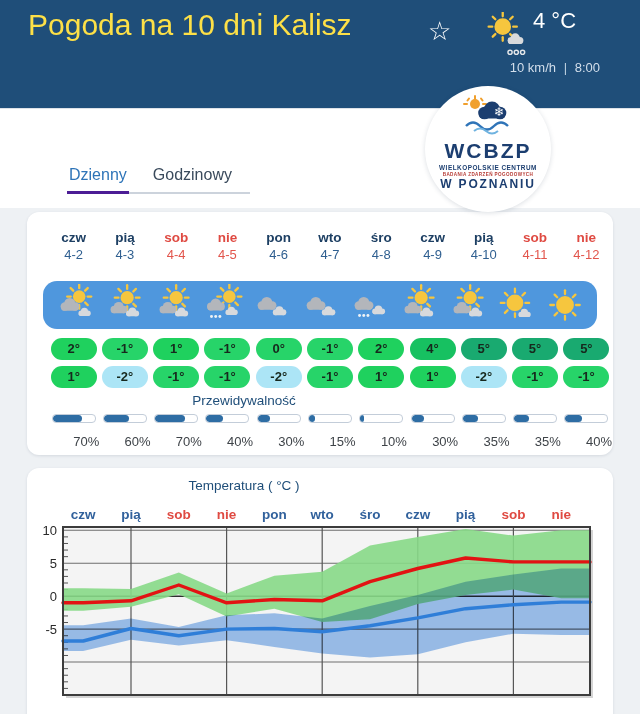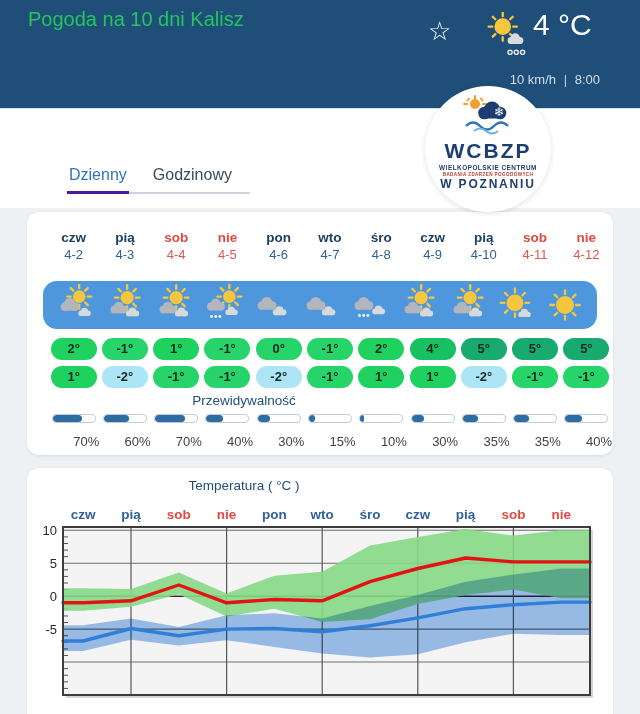--- a/index.html
+++ b/index.html
@@ -1,24 +1,24 @@
 <!DOCTYPE html>
 <html><head>
 <meta charset="utf-8">
 <style>
   html,body{margin:0;padding:0;}
   body{width:640px;height:714px;position:relative;background:#eef1f4;
        font-family:"Liberation Sans",sans-serif;overflow:hidden;}
   
   .header{position:absolute;top:0;left:0;width:640px;height:108px;background:#1f4e79;}
-  .page-title{position:absolute;left:28px;top:8px;font-size:20px;font-weight:400;color:#22c55e;white-space:nowrap;}
+  .page-title{position:absolute;left:28px;top:8px;font-size:30px;font-weight:400;color:#fde047;white-space:nowrap;}
   .star{position:absolute;left:428px;top:16px;font-size:26px;color:#fff;cursor:pointer;}
   .cur-icon{position:absolute;left:486px;top:12px;}
-  .cur-temp{position:absolute;left:533px;top:8px;font-size:30px;color:#fff;}
-  .h-meta{position:absolute;right:40px;top:60px;font-size:13px;color:#d3dfec;white-space:nowrap;margin-top:12px;}
+  .cur-temp{position:absolute;left:533px;top:8px;font-size:22px;color:#fff;}
+  .h-meta{position:absolute;right:40px;top:60px;font-size:13px;color:#d3dfec;white-space:nowrap;}
   .h-meta .sep{margin:0 4px;color:#bccfe0;}
   .h-sub{position:absolute;left:28px;top:62px;font-size:13.5px;color:#e7edf4;white-space:nowrap;}
   
   .white-band{position:absolute;top:108px;left:0;width:640px;height:99px;background:#fff;border-top:1px solid #dde2e8;}
   .tabs{position:absolute;left:67px;top:166px;display:flex;gap:22px;border-bottom:2px solid #ccd3dc;width:183px;z-index:3;}
   .tab{font-size:16px;padding:0 2px 7px 2px;cursor:pointer;white-space:nowrap;}
   .tab.active{color:#2e74b8;border-bottom:3px solid #4c1d95;margin-bottom:-2.5px;}
   .tab.inactive{color:#3a4a5c;}
   
   .logo{position:absolute;left:425px;top:86px;width:126px;height:126px;background:#fff;border-radius:50%;

